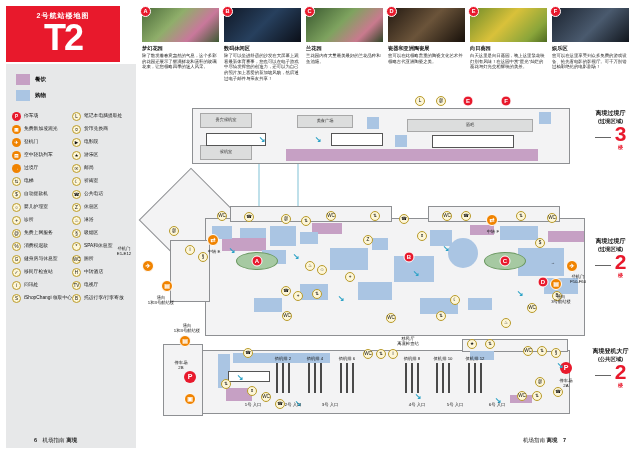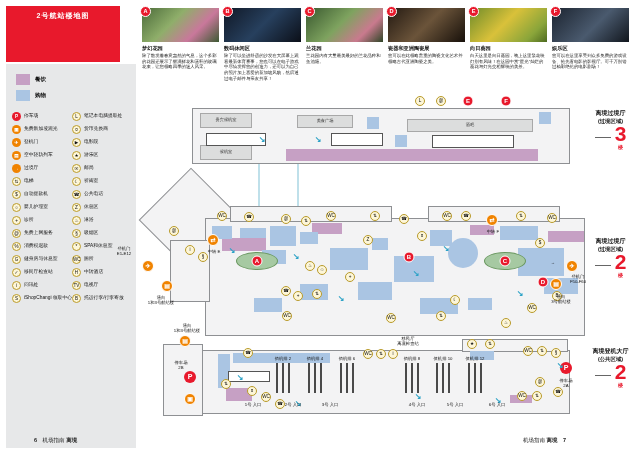--- a/index.html
+++ b/index.html
@@ -79,20 +79,21 @@
   .foot b{font-weight:bold}
   .foot .pg{font-weight:bold;margin:0 4px}
 </style>
 </head>
 <body>
 
 <div id="sidebar-bg"></div>
 
 <div id="t2-block">
   <div class="sub">2号航站楼地图</div>
+  <div class="big">T2</div>
 </div>
 
 <div id="zones">
     <div class="zrow">
       <span class="zsw" style="background: rgb(198, 160, 196);"></span>
       <span class="zlab">餐饮</span>
     </div>
     <div class="zrow">
       <span class="zsw" style="background: rgb(170, 197, 227);"></span>
       <span class="zlab">购物</span>

